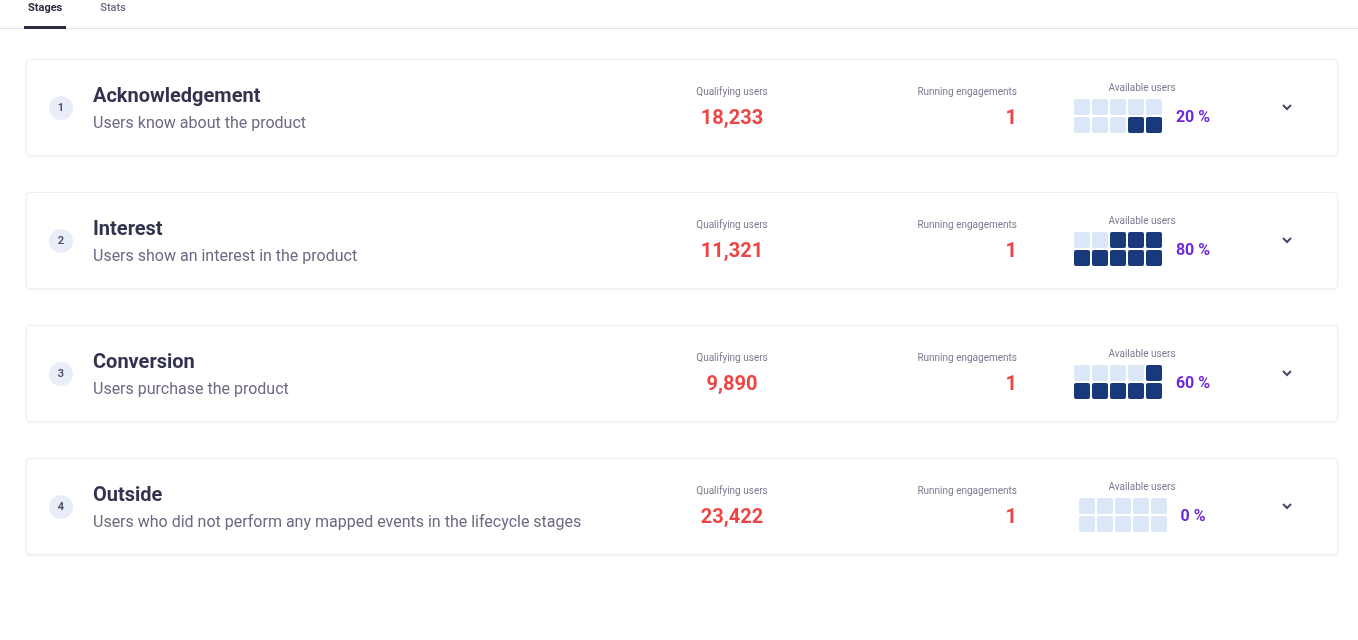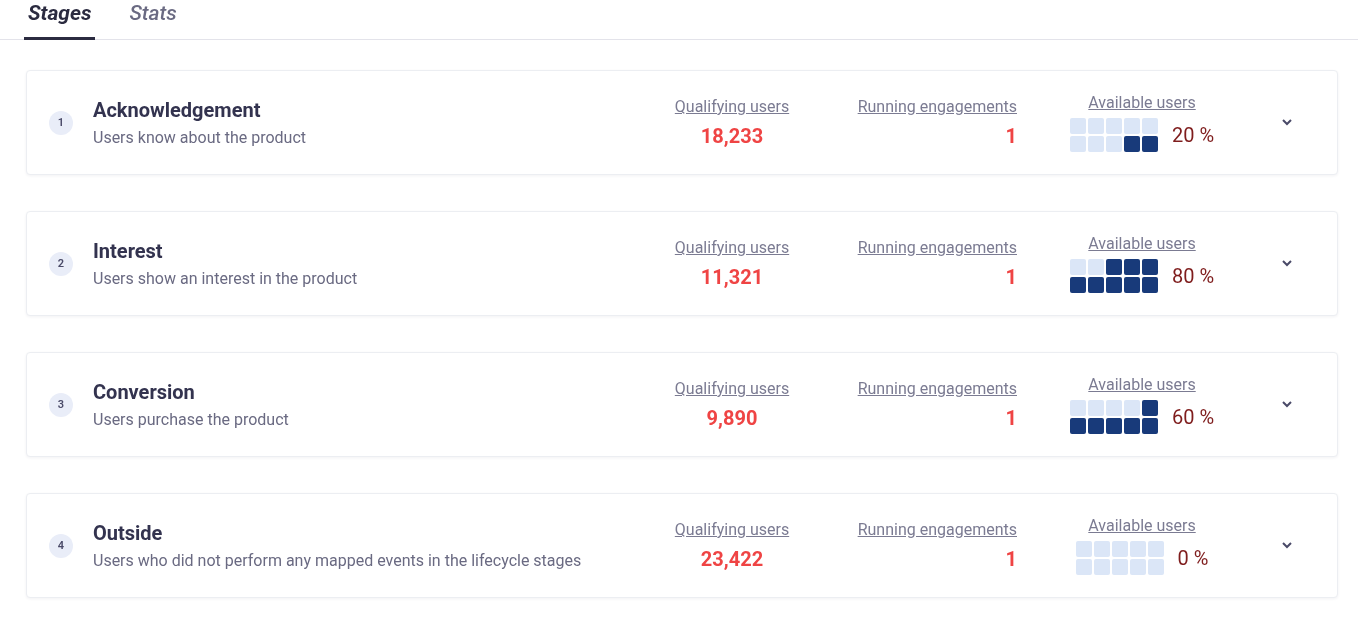--- a/index.html
+++ b/index.html
@@ -10,28 +10,27 @@
     width: 1358px;
   }
   .tabs {
     display: flex;
     gap: 30px;
     border-bottom: 1px solid #e3e3ea;
     padding-left: 24px;
   }
   .tab {
     padding: 0 4px 12px 4px;
-    font-size: 21px;
+    font-size: 11px;
     font-weight: 500;
     color: #6a6a82;
     cursor: pointer;
     border-bottom: 3px solid transparent;
     position: relative;
     top: 1px;
-    font-style: italic;
   }
   .tab.active {
     color: #2b2b40;
     font-weight: 700;
     border-bottom: 3px solid #2b2b40;
   }
   .stages-wrap {
     padding: 30px 20px 20px 26px;
     display: flex;
     flex-direction: column;
@@ -81,24 +80,23 @@
   .metric.qualifying { width: 190px; }
   .metric.running { width: 190px; text-align: right; }
   .avail-block {
     width: 250px;
     display: flex;
     flex-direction: column;
     align-items: center;
     flex: 0 0 auto;
   }
   .metric-label, .avail-label {
-    font-size: 16px;
+    font-size: 10px;
     color: #7b7b92;
     margin-bottom: 8px;
-    text-decoration: underline;
   }
   .avail-label { margin-bottom: 6px; text-align: center; }
   .metric-value {
     font-size: 20px;
     font-weight: 700;
     color: #ef4444;
   }
   .avail-row {
     display: flex;
     align-items: center;
@@ -111,23 +109,23 @@
     gap: 2px;
   }
   .cell {
     width: 16px;
     height: 16px;
     border-radius: 2px;
     background: #dbe6f7;
   }
   .cell.fill { background: #183a7a; }
   .pct {
-    font-size: 20px;
-    font-weight: 400;
-    color: #7f1d1d;
+    font-size: 16px;
+    font-weight: 700;
+    color: #6d28d9;
     white-space: nowrap;
   }
   .chevron {
     width: 40px;
     display: flex;
     justify-content: center;
     align-items: center;
     cursor: pointer;
     flex: 0 0 auto;
   }

